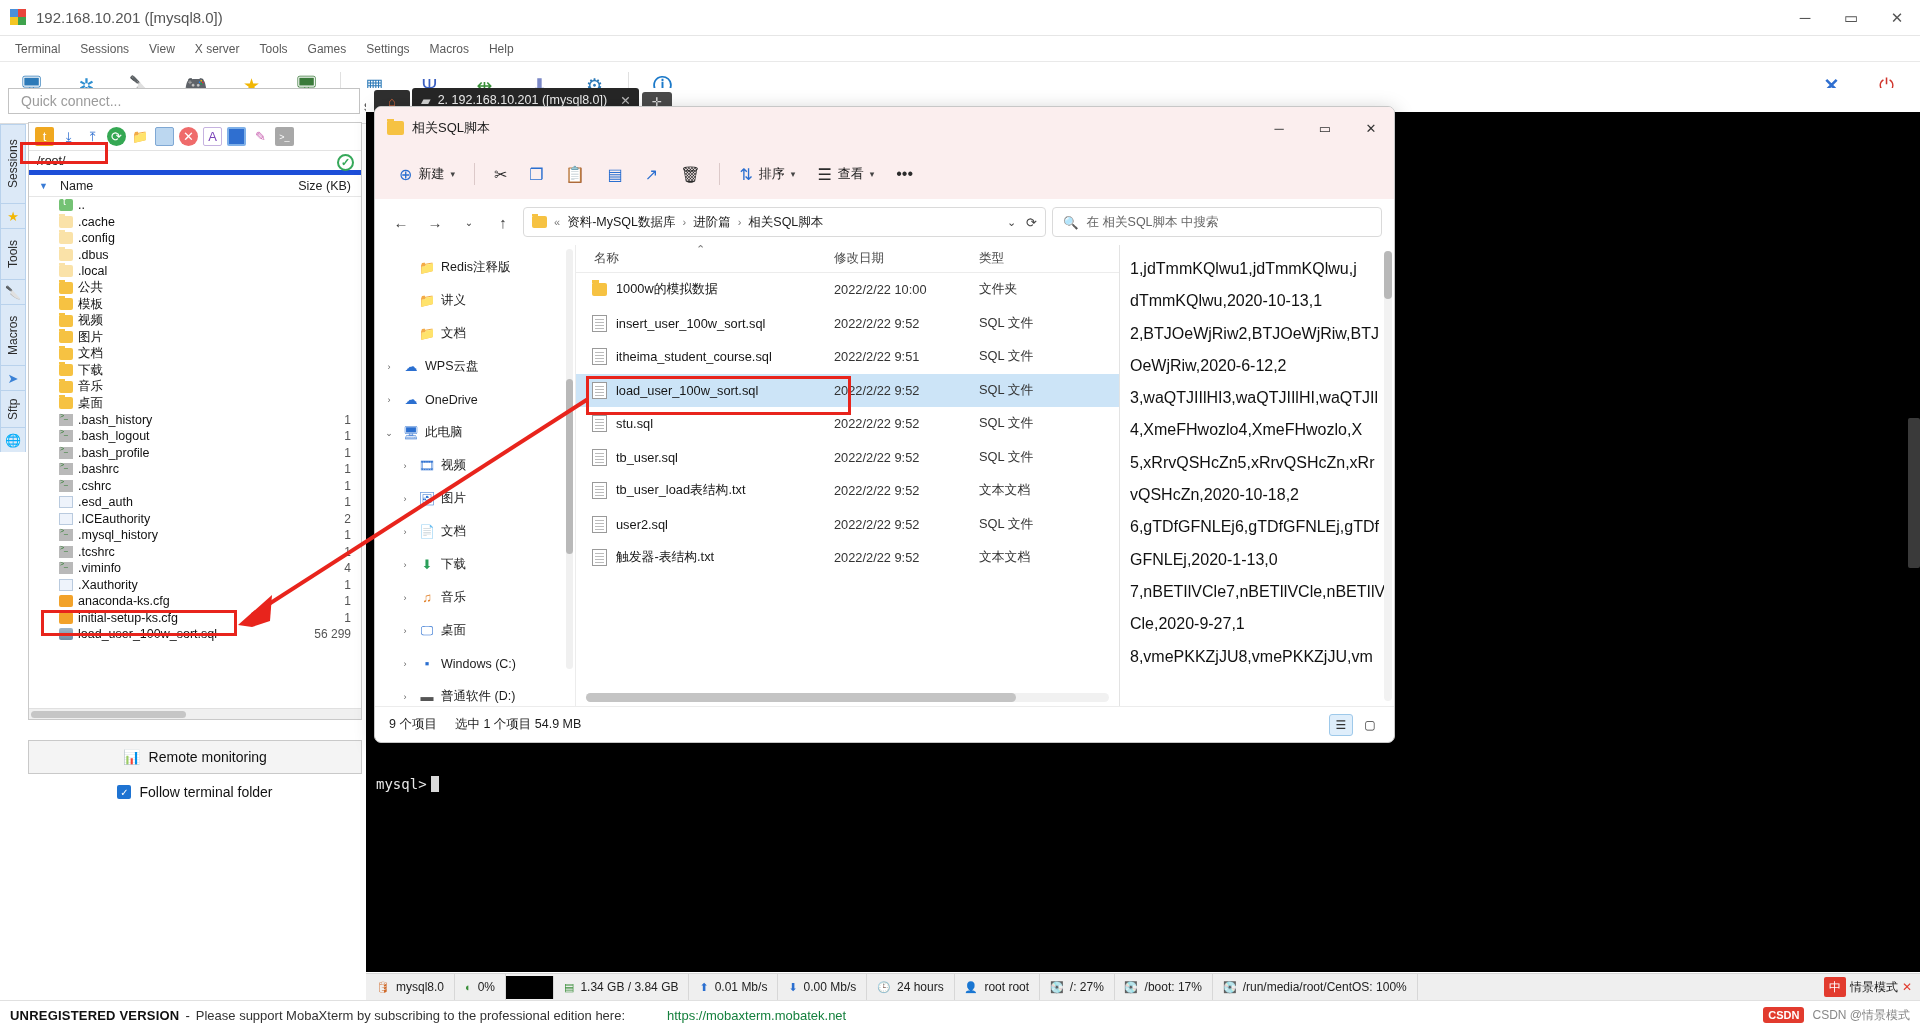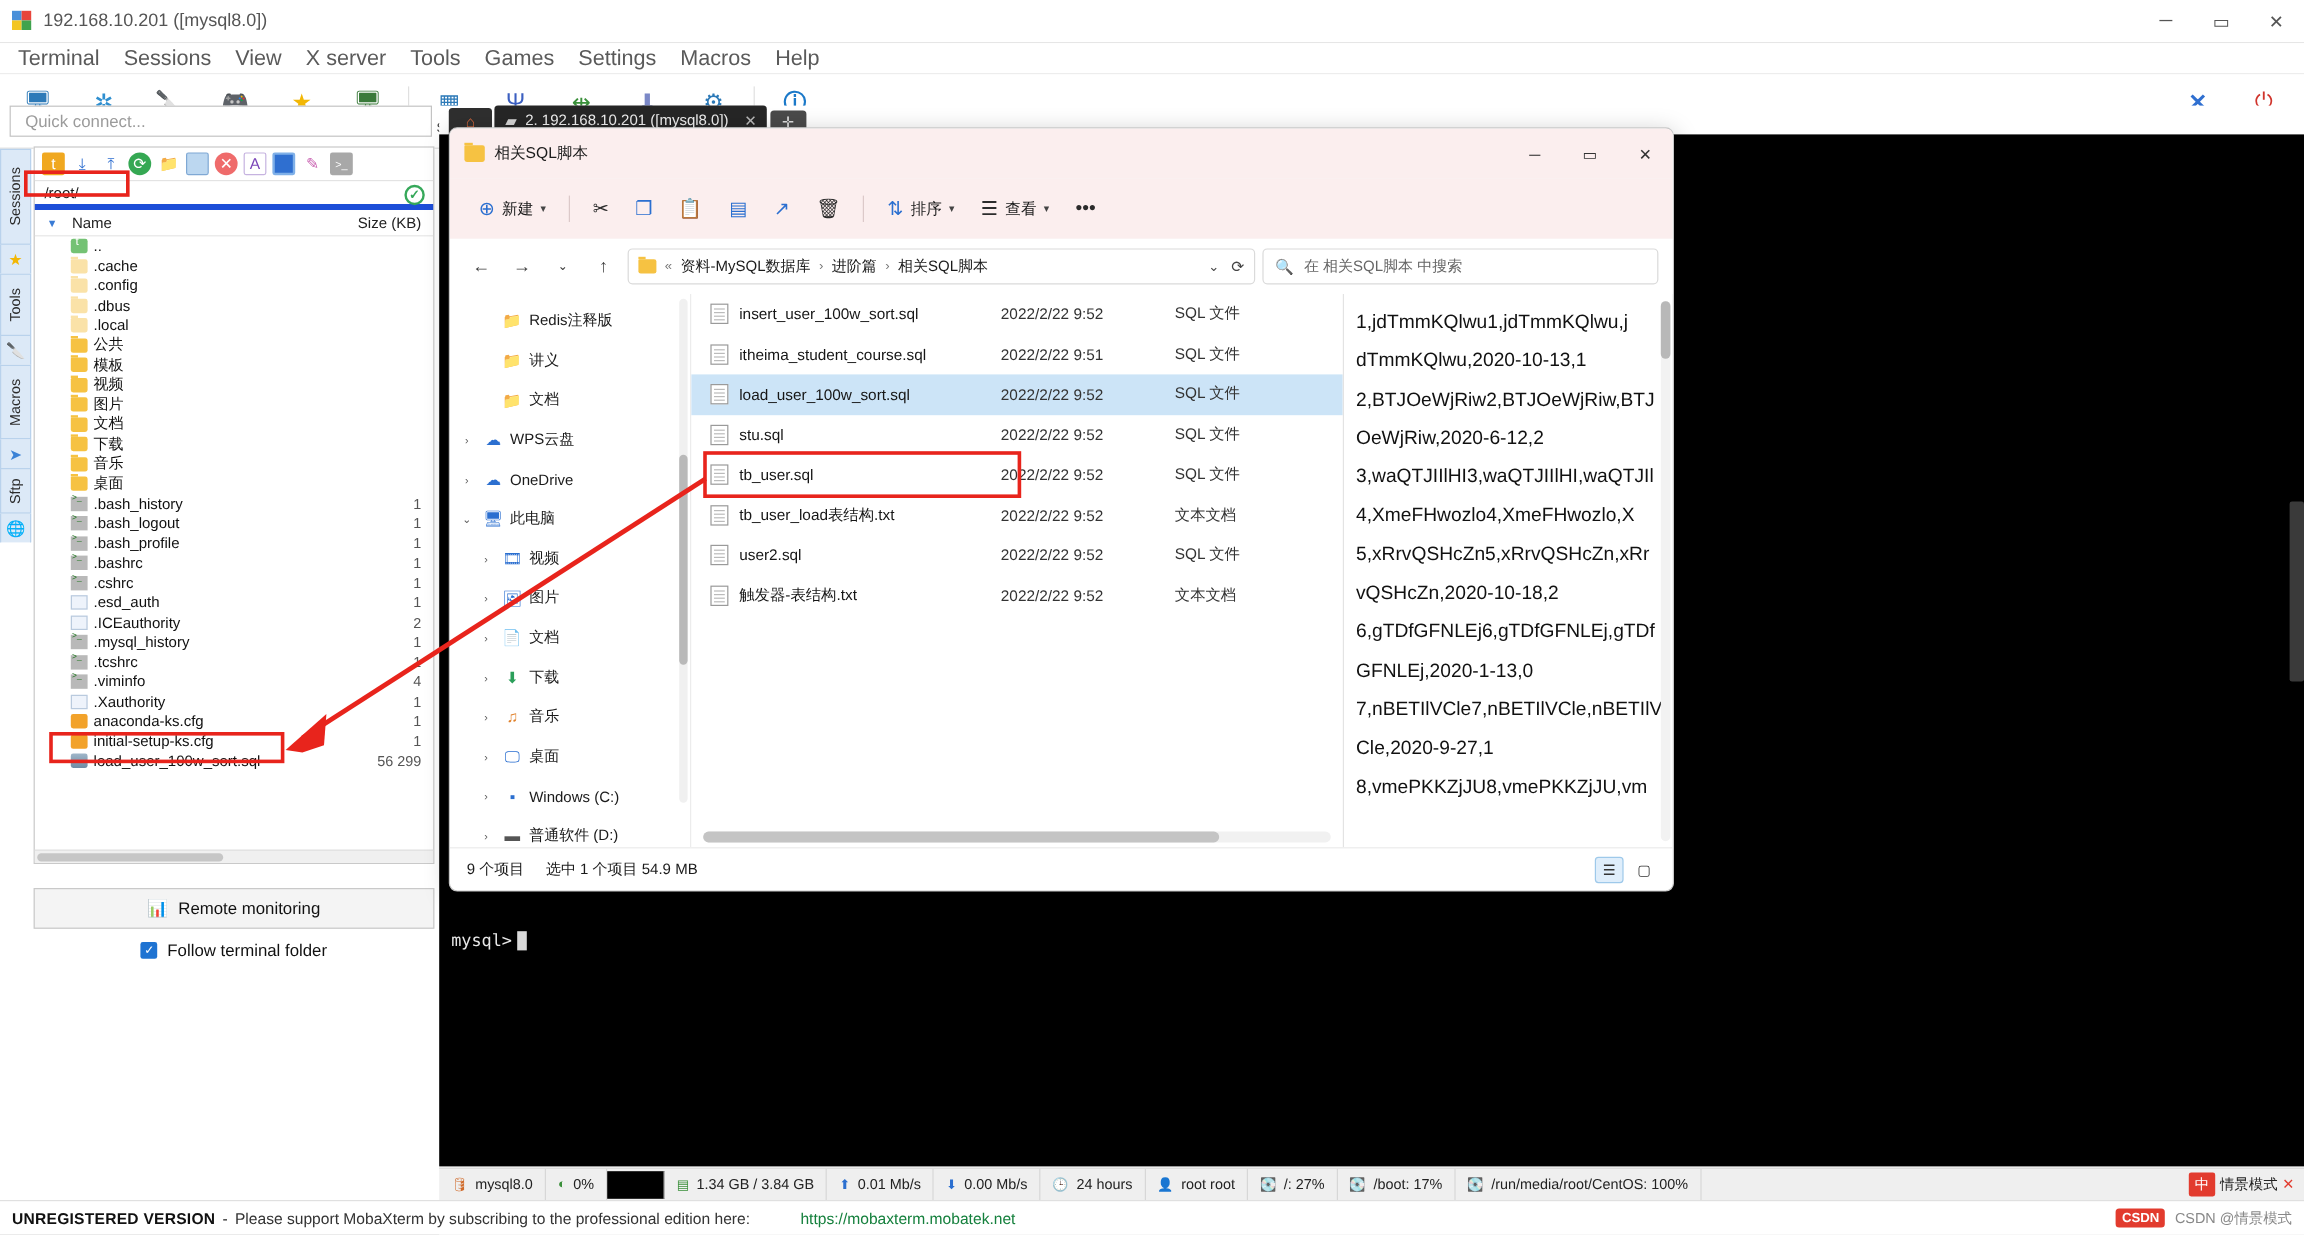--- a/index.html
+++ b/index.html
@@ -19,21 +19,21 @@
   .mxt-title-icon{ width:18px;height:18px;margin:0 8px 0 10px;position:relative;}
   .mxt-title-icon .sq{position:absolute;width:8px;height:8px;}
   .mxt-title-text{font-size:15px;color:#555;}
   .mxt-win-btns{margin-left:auto;display:flex;}
   .mxt-win-btns div{width:46px;height:36px;display:flex;align-items:center;justify-content:center;color:#555;font-size:15px;}
 
   .mxt-menubar{
     height:26px;display:flex;align-items:center;padding-left:6px;gap:2px;
     border-bottom:1px solid #e9e9e9;background:#fff;
   }
-  .mxt-menubar span{padding:3px 9px;color:#5a5a5a;font-size:18px;}
+  .mxt-menubar span{padding:3px 9px;color:#5a5a5a;font-size:12px;}
 
   .mxt-toolbar{
     height:62px;display:flex;align-items:center;background:#fff;
     border-bottom:1px solid #dcdcdc;padding-left:4px;position:relative;
   }
   .tb-item{width:55px;display:flex;flex-direction:column;align-items:center;gap:2px;}
   .tb-item .glyph{height:26px;display:flex;align-items:center;justify-content:center;font-size:19px;}
   .tb-item .lbl{font-size:11px;color:#333;}
   .tb-sep{width:1px;height:42px;background:#e0e0e0;margin:0 6px;}
   .tb-right{margin-left:auto;display:flex;padding-right:6px;}
@@ -714,21 +714,34 @@
           <span>Windows (C:)</span>
         </div>
         <div class="navrow indent">
           <span class="exp">›</span>
           <span class="ni" style="color:#555">▬</span>
           <span>普通软件 (D:)</span>
         </div>
       </div>
 
     <div class="ex-files">
+      <div class="fcolhdr">
+        <span class="n">名称</span>
+        <span class="d">修改日期</span>
+        <span class="ty">类型</span>
+      </div>
       <div id="ex-files">
+          <div class="filerow">
+            <span class="nm">
+              <span class="fi folder"></span>
+              <span>1000w的模拟数据</span>
+            </span>
+            <span class="dt">2022/2/22 10:00</span>
+            <span class="tp">文件夹</span>
+          </div>
           <div class="filerow">
             <span class="nm">
               <span class="fi doc"></span>
               <span>insert_user_100w_sort.sql</span>
             </span>
             <span class="dt">2022/2/22 9:52</span>
             <span class="tp">SQL 文件</span>
           </div>
           <div class="filerow">
             <span class="nm">

